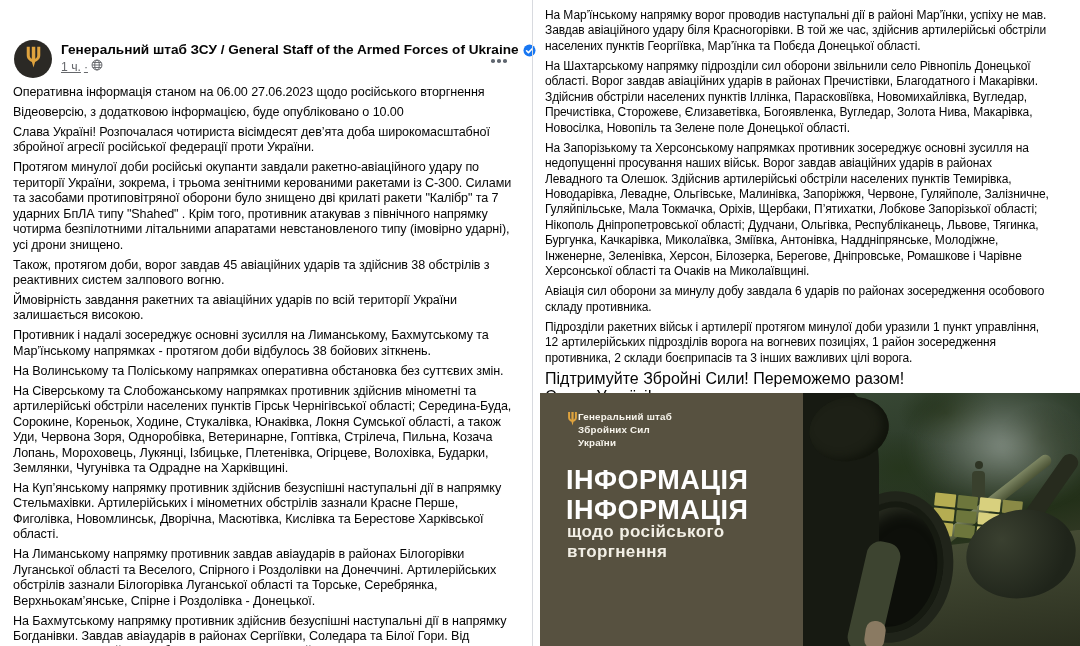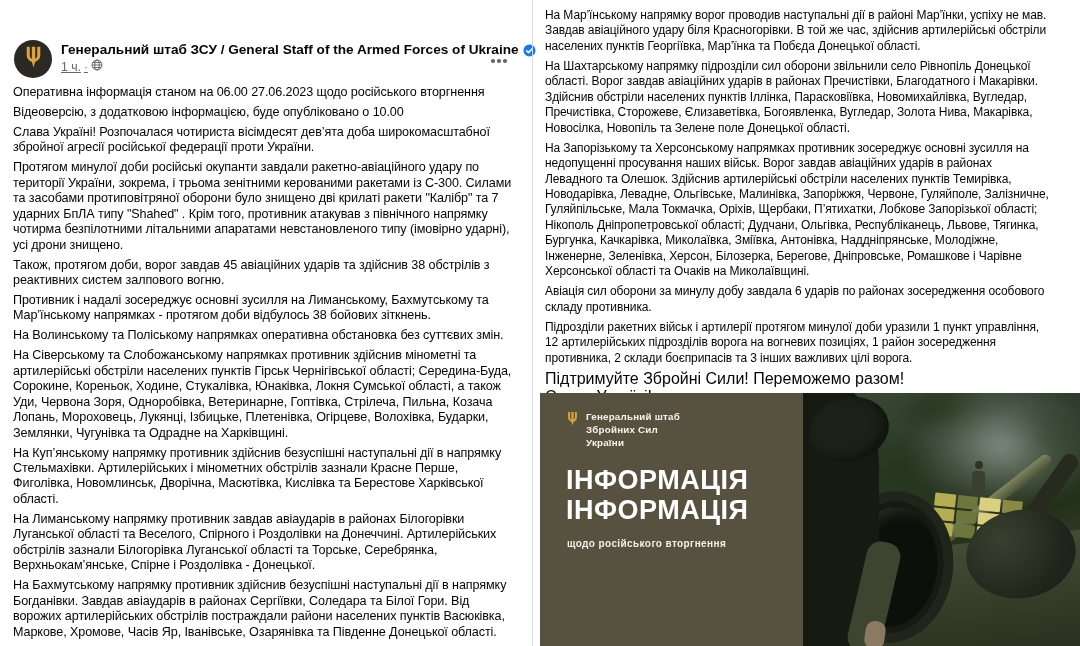--- a/index.html
+++ b/index.html
@@ -60,31 +60,31 @@
   }
 
   
   .attachment {
     position:absolute; left:540px; top:393px; width:540px; height:253px;
     display:flex; cursor:pointer; overflow:hidden;
   }
   .poster-panel {
     flex:0 0 263px; background:#575140; position:relative; color:#f7f4ec;
   }
-  .logo-row { position:absolute; left:27px; top:17px; display:flex; gap:8px; }
+  .logo-row { position:absolute; left:27px; top:17px; display:flex; }
   .logo-row svg { width:11px; height:15px; margin-top:1px; }
   .org-lines { font-size:9.8px; font-weight:bold; line-height:13px; letter-spacing:0.2px; }
   .big-title {
     position:absolute; left:26px; top:72px;
     font-size:27px; font-weight:bold; line-height:30px; letter-spacing:0.5px;
     color:#ffffff;
   }
   .poster-subtitle {
-    position:absolute; left:27px; top:145px;
-    font-size:10px; font-weight:bold; letter-spacing:0.4px; color:#f2efe5;
+    position:absolute; left:27px; top:129px;
+    font-size:17px; font-weight:bold; letter-spacing:0.4px; color:#f2efe5;
   }
 
   
   .photo {
     flex:1; position:relative; overflow:hidden;
     background:
       radial-gradient(55px 40px at 18% 14%, #1c2916 0%, transparent 70%),
       radial-gradient(70px 45px at 52% 8%,  #223018 0%, transparent 70%),
       radial-gradient(60px 50px at 86% 18%, #18250f 0%, transparent 70%),
       radial-gradient(80px 55px at 35% 30%, #26361d 0%, transparent 70%),
@@ -193,20 +193,21 @@
         <i></i>
       </div>
   </div>
 
   <div class="text">
     <p>Оперативна інформація станом на 06.00 27.06.2023 щодо російського вторгнення</p>
     <p>Відеоверсію, з додатковою інформацією, буде опубліковано о 10.00</p>
     <p>Слава Україні! Розпочалася чотириста вісімдесят дев’ята доба широкомасштабної збройної агресії російської федерації проти України.</p>
     <p>Протягом минулої доби російські окупанти завдали ракетно-авіаційного удару по території України, зокрема, і трьома зенітними керованими ракетами із С-300. Силами та засобами протиповітряної оборони було знищено дві крилаті ракети "Калібр" та 7 ударних БпЛА типу "Shahed" . Крім того, противник атакував з північного напрямку чотирма безпілотними літальними апаратами невстановленого типу (імовірно ударні), усі дрони знищено.</p>
     <p>Також, протягом доби, ворог завдав 45 авіаційних ударів та здійснив 38 обстрілів з реактивних систем залпового вогню.</p>
+    <p>Ймовірність завдання ракетних та авіаційних ударів по всій території України залишається високою.</p>
     <p>Противник і надалі зосереджує основні зусилля на Лиманському, Бахмутському та Мар’їнському напрямках - протягом доби відбулось 38 бойових зіткнень.</p>
     <p>На Волинському та Поліському напрямках оперативна обстановка без суттєвих змін.</p>
     <p>На Сіверському та Слобожанському напрямках противник здійснив мінометні та артилерійські обстріли населених пунктів Гірськ Чернігівської області; Середина-Буда, Сорокине, Кореньок, Ходине, Стукалівка, Юнаківка, Локня Сумської області, а також Уди, Червона Зоря, Одноробівка, Ветеринарне, Гоптівка, Стрілеча, Пильна, Козача Лопань, Мороховець, Лукянці, Ізбицьке, Плетенівка, Огірцеве, Волохівка, Бударки, Землянки, Чугунівка та Одрадне на Харківщині.</p>
     <p>На Куп’янському напрямку противник здійснив безуспішні наступальні дії в напрямку Стельмахівки. Артилерійських і мінометних обстрілів зазнали Красне Перше, Фиголівка, Новомлинськ, Дворічна, Масютівка, Кислівка та Берестове Харківської області.</p>
     <p>На Лиманському напрямку противник завдав авіаударів в районах Білогорівки Луганської області та Веселого, Спірного і Роздолівки на Донеччині. Артилерійських обстрілів зазнали Білогорівка Луганської області та Торське, Серебрянка, Верхньокам’янське, Спірне і Роздолівка - Донецької.</p>
     <p>На Бахмутському напрямку противник здійснив безуспішні наступальні дії в напрямку Богданівки. Завдав авіаударів в районах Сергіївки, Соледара та Білої Гори. Від ворожих артилерійських обстрілів постраждали райони населених пунктів Васюківка, Маркове, Хромове, Часів Яр, Іванівське, Озарянівка та Південне Донецької області.</p>
 
   </div>
 </div>
 

